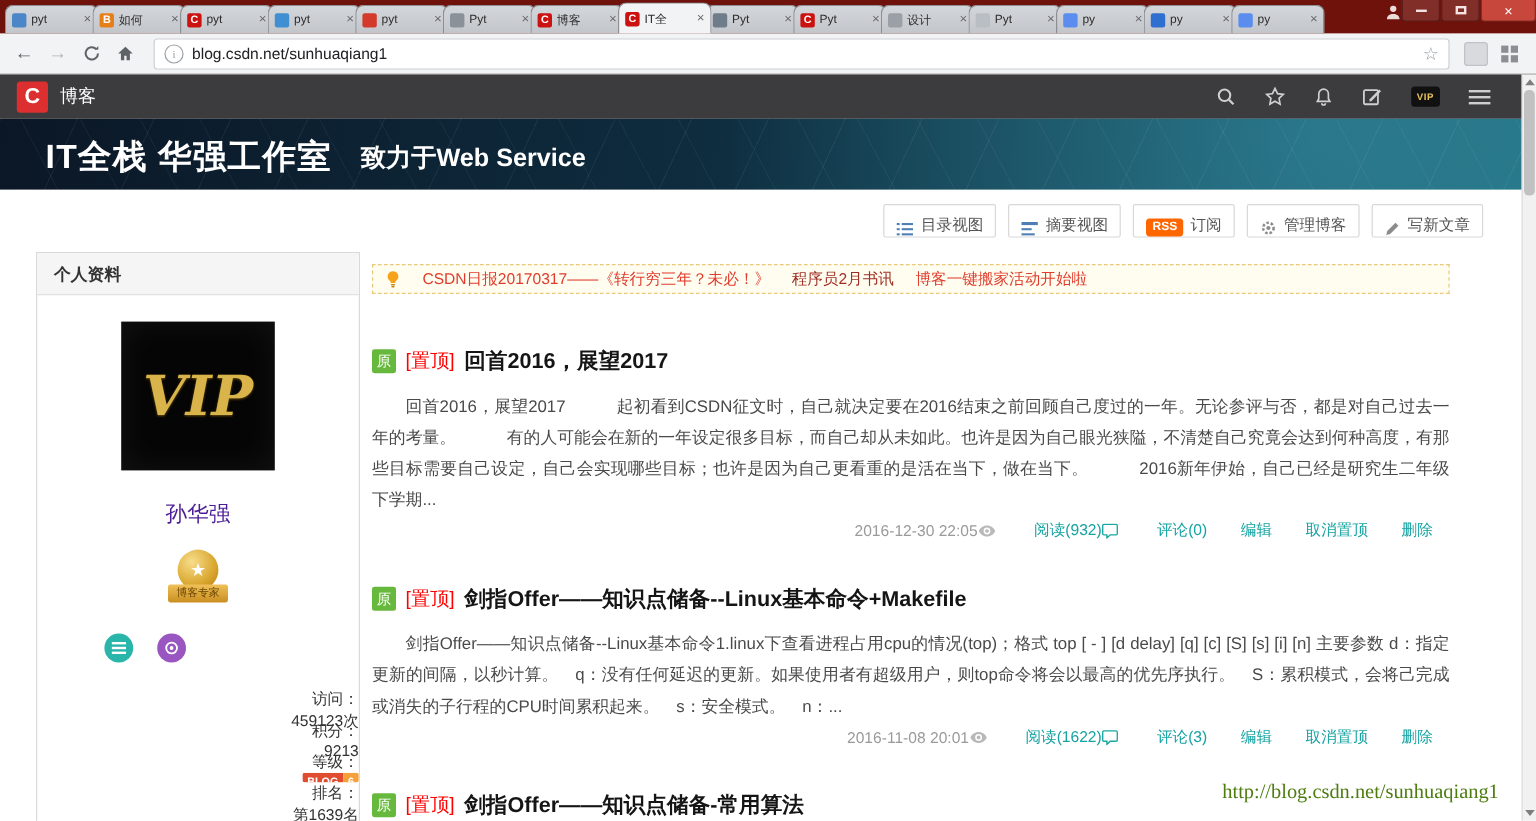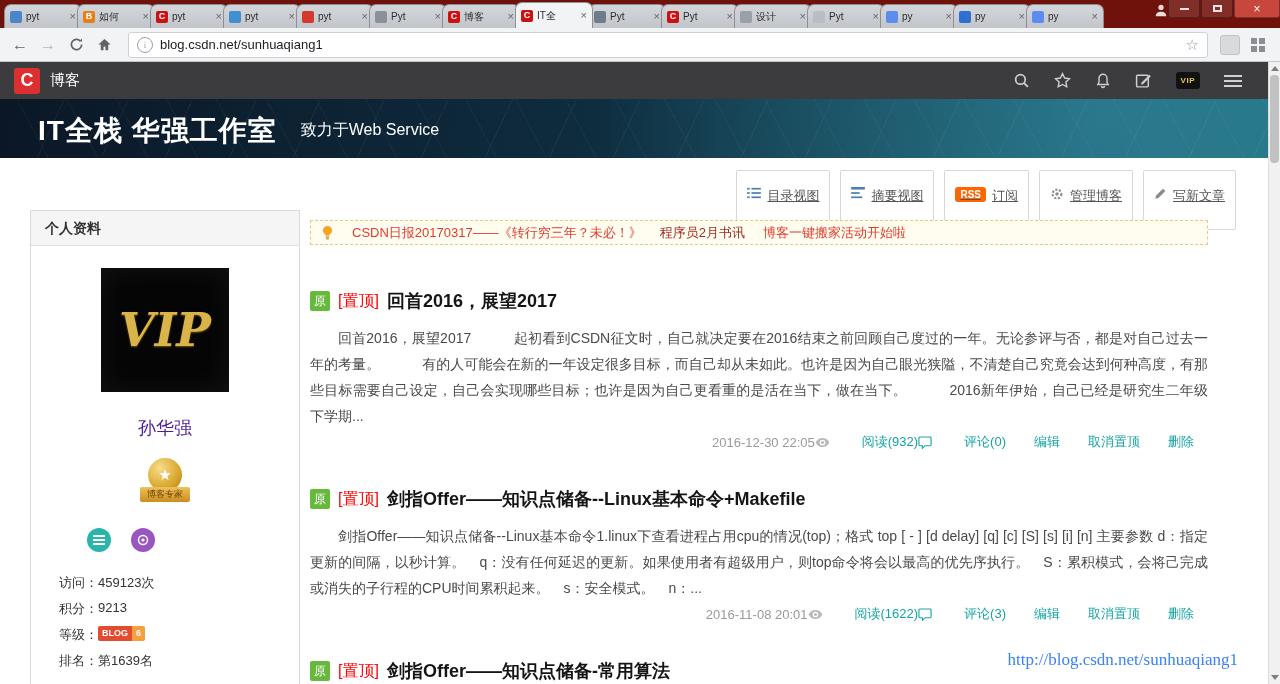--- a/index.html
+++ b/index.html
@@ -63,28 +63,28 @@
 
   
   .banner{position:absolute;top:99px;left:0;right:0;height:63px;
      background:
        repeating-linear-gradient(115deg,rgba(255,255,255,.05) 0 1px,transparent 1px 58px),
        repeating-linear-gradient(62deg,rgba(255,255,255,.04) 0 1px,transparent 1px 44px),
        radial-gradient(circle at 86% 20%,rgba(90,190,225,.28),transparent 45%),
        linear-gradient(95deg,#0b1726 0%,#0e2c3e 45%,#175766 80%,#1d6b78 100%);
      display:flex;align-items:center;}
   .banner h1{margin:0 0 0 38px;color:#fff;font-size:28px;letter-spacing:1px;}
-  .banner .sub{color:#fff;font-size:16px;font-weight:normal;margin-left:24px;}
+  .banner .sub{color:#fff;font-size:21px;font-weight:bold;margin-left:24px;}
 
   
   .page{position:absolute;top:158px;left:0;right:0;height:526px;background:#fff;}
 
   .blog-toolbar{position:absolute;top:12px;right:44px;display:flex;gap:10px;}
   .tbtn{height:26px;border:1px solid #d8d8d8;background:#fff;border-radius:2px;
-        padding:16px 10px;display:flex;align-items:flex-start;gap:6px;font-size:13px;color:#555;text-decoration:underline;}
+        padding:0 10px;display:flex;align-items:flex-end;gap:6px;font-size:13px;color:#555;}
   .rss-badge{background:#f60;border-radius:3px;color:#fff;font-weight:bold;font-size:10px;
              padding:2px 5px;}
 
   
   .sidebar{position:absolute;left:30px;top:52px;width:270px;border:1px solid #d9d9d9;
            background:#fff;box-sizing:border-box;}
   .side-header{height:34px;line-height:34px;background:#f5f5f5;border-bottom:1px solid #e2e2e2;
                font-size:14px;font-weight:bold;color:#333;padding-left:14px;}
   .side-body{padding:22px 0 40px;text-align:center;}
   .vip-box{width:128px;height:124px;background:#050505;margin:0 auto;display:flex;
@@ -99,21 +99,21 @@
                 display:flex;align-items:center;justify-content:center;}
   .medal-star{color:#fff;font-size:15px;}
   .medal-banner{margin-top:-5px;background:linear-gradient(#f0c05a,#c98f1f);color:#6b4400;
                 font-size:9px;padding:1px 7px;border-radius:2px;}
   .badge-row{margin-top:26px;display:flex;justify-content:flex-start;gap:20px;padding-left:28px;}
   .cbadge{width:24px;height:24px;border-radius:50%;display:flex;align-items:center;
           justify-content:center;}
   .cbadge.teal{background:#2ab5ab;}
   .cbadge.purple{background:#9a56c0;}
   .stats{margin-top:22px;text-align:left;padding-left:28px;font-size:13px;color:#333;}
-  .stat-row{height:26px;display:flex;align-items:flex-start;}
+  .stat-row{height:26px;display:flex;align-items:flex-end;flex-direction:column;}
   .lvl-badge{display:inline-flex;border-radius:2px;overflow:hidden;font-size:9px;
              font-weight:bold;color:#fff;line-height:1;}
   .lvl-badge .l{background:#e04c2f;padding:3px 4px;}
   .lvl-badge .r{background:#f5a03a;padding:3px 4px;}
 
   
   .main{position:absolute;left:310px;top:62px;width:898px;}
   .notice{height:25px;border:1px dashed #e9c87c;background:#fffdf0;display:flex;
           align-items:center;gap:18px;padding:0 10px;font-size:13px;box-sizing:border-box;}
   .notice .nlink{white-space:nowrap;}
@@ -125,22 +125,22 @@
               border-radius:2px;display:flex;align-items:center;justify-content:center;flex:0 0 20px;}
   .topmark{color:#f00;font-size:16px;}
   .post-title{font-size:18px;font-weight:bold;color:#151515;}
   .post-summary{margin-top:12px;font-size:14px;color:#4a4a4a;line-height:26px;
                 text-indent:2em;text-align:justify;}
   .post-meta{margin-top:4px;display:flex;justify-content:flex-end;align-items:center;
              font-size:13px;padding-right:14px;}
   .meta-date{color:#9a9a9a;}
   .meta-chunk{display:flex;align-items:center;gap:4px;}
   .teal{color:#16a3a3;margin-left:28px;}
-  .watermark{position:absolute;top:492px;right:42px;font-family:"Liberation Serif","DejaVu Serif",serif;
-             font-size:17px;color:#3b82f6;white-space:nowrap;}
+  .watermark{position:absolute;top:492px;right:31px;font-family:"Liberation Serif","DejaVu Serif",serif;
+             font-size:17px;color:#4d7c0f;white-space:nowrap;}
 
   
   .scrollbar{position:absolute;top:62px;right:0;bottom:0;width:12px;background:#f1f1f1;
              border-left:1px solid #dcdcdc;z-index:9;box-sizing:border-box;}
   .sb-arrow{width:12px;height:12px;display:flex;align-items:center;justify-content:center;}
   .tri-up{width:0;height:0;border-left:4px solid transparent;border-right:4px solid transparent;
           border-bottom:5px solid #7e7e7e;}
   .tri-down{width:0;height:0;border-left:4px solid transparent;border-right:4px solid transparent;
             border-top:5px solid #7e7e7e;position:absolute;bottom:4px;left:2px;}
   .sb-thumb{position:absolute;top:13px;left:1px;width:9px;height:88px;background:#c1c1c1;

